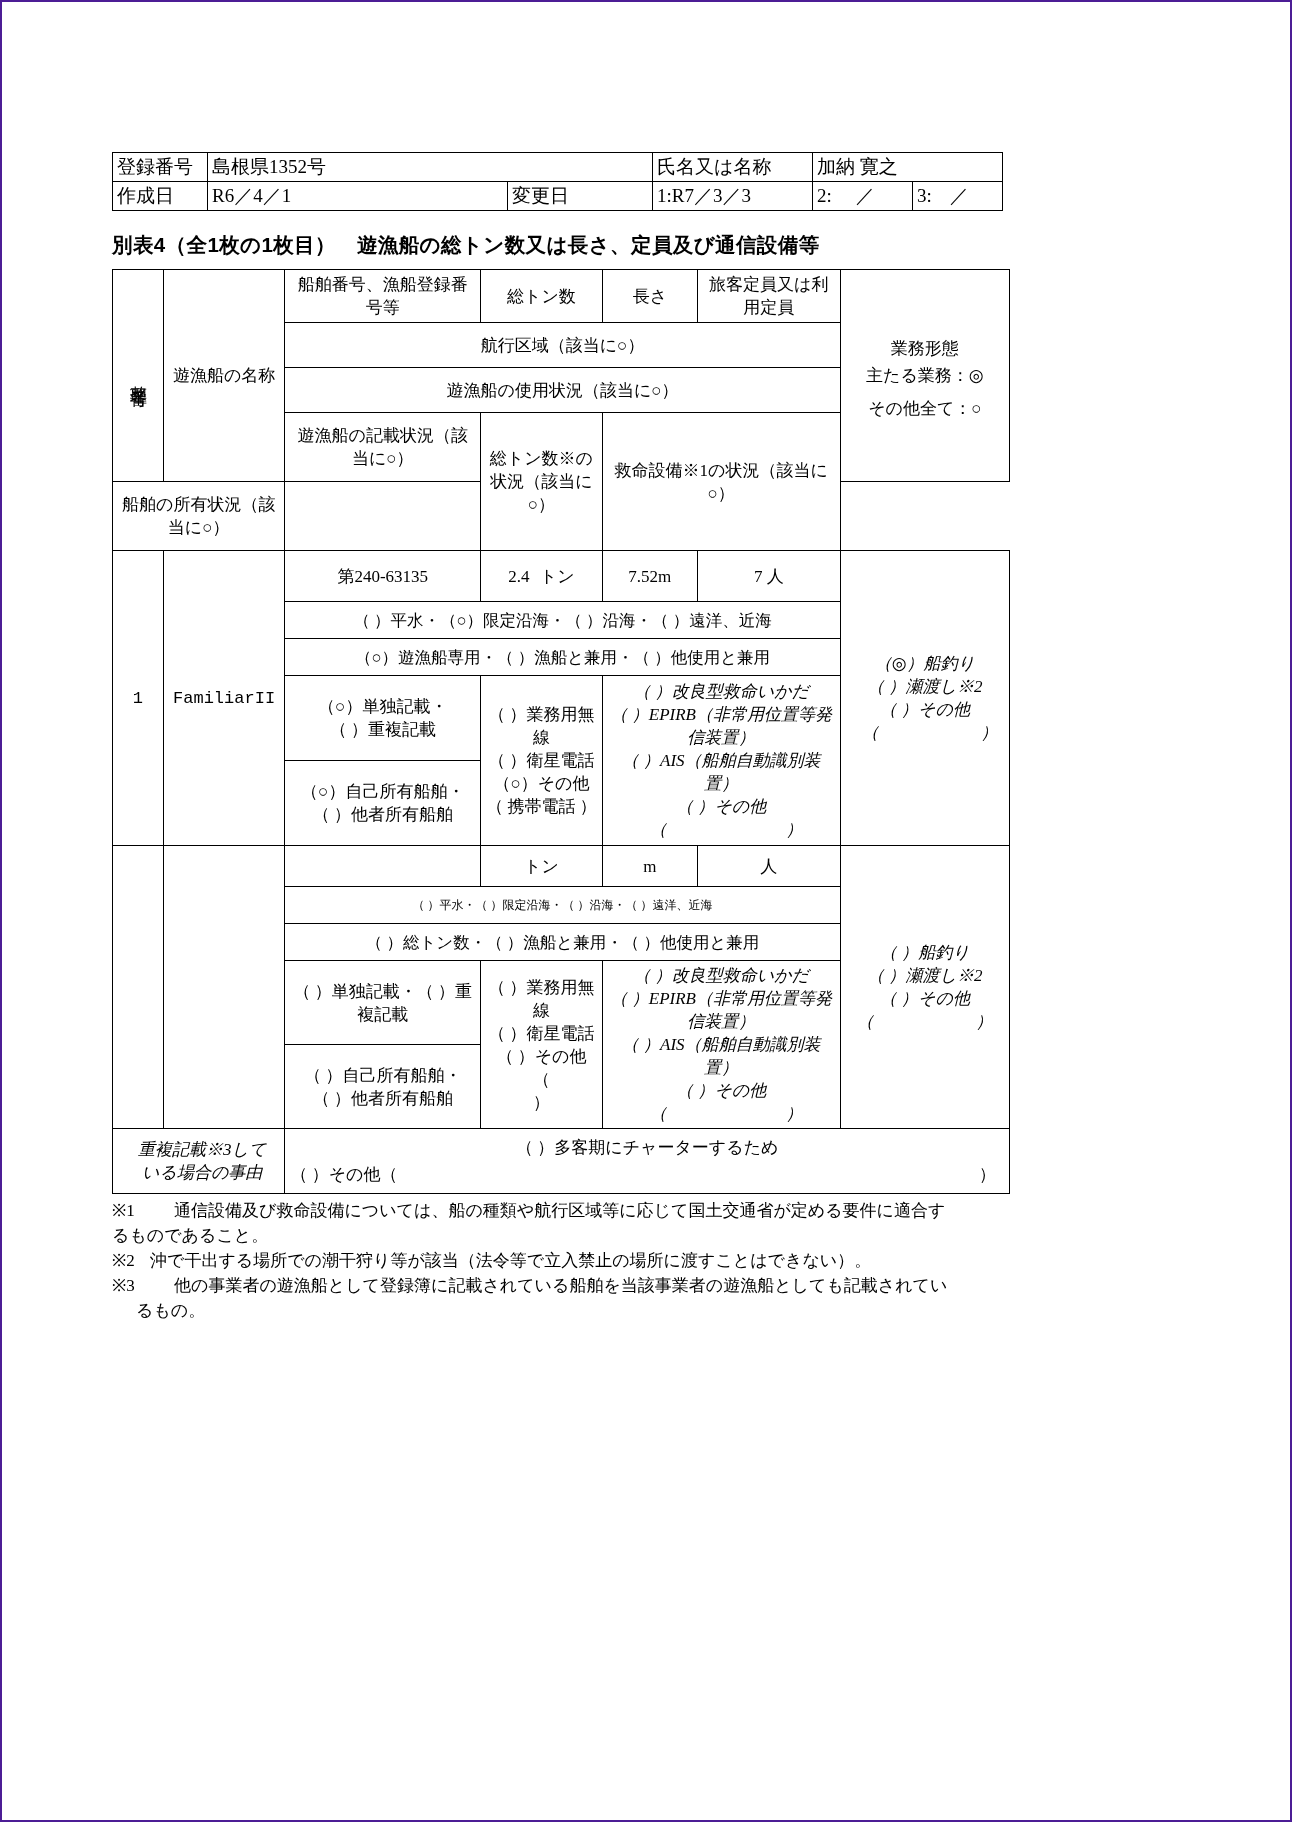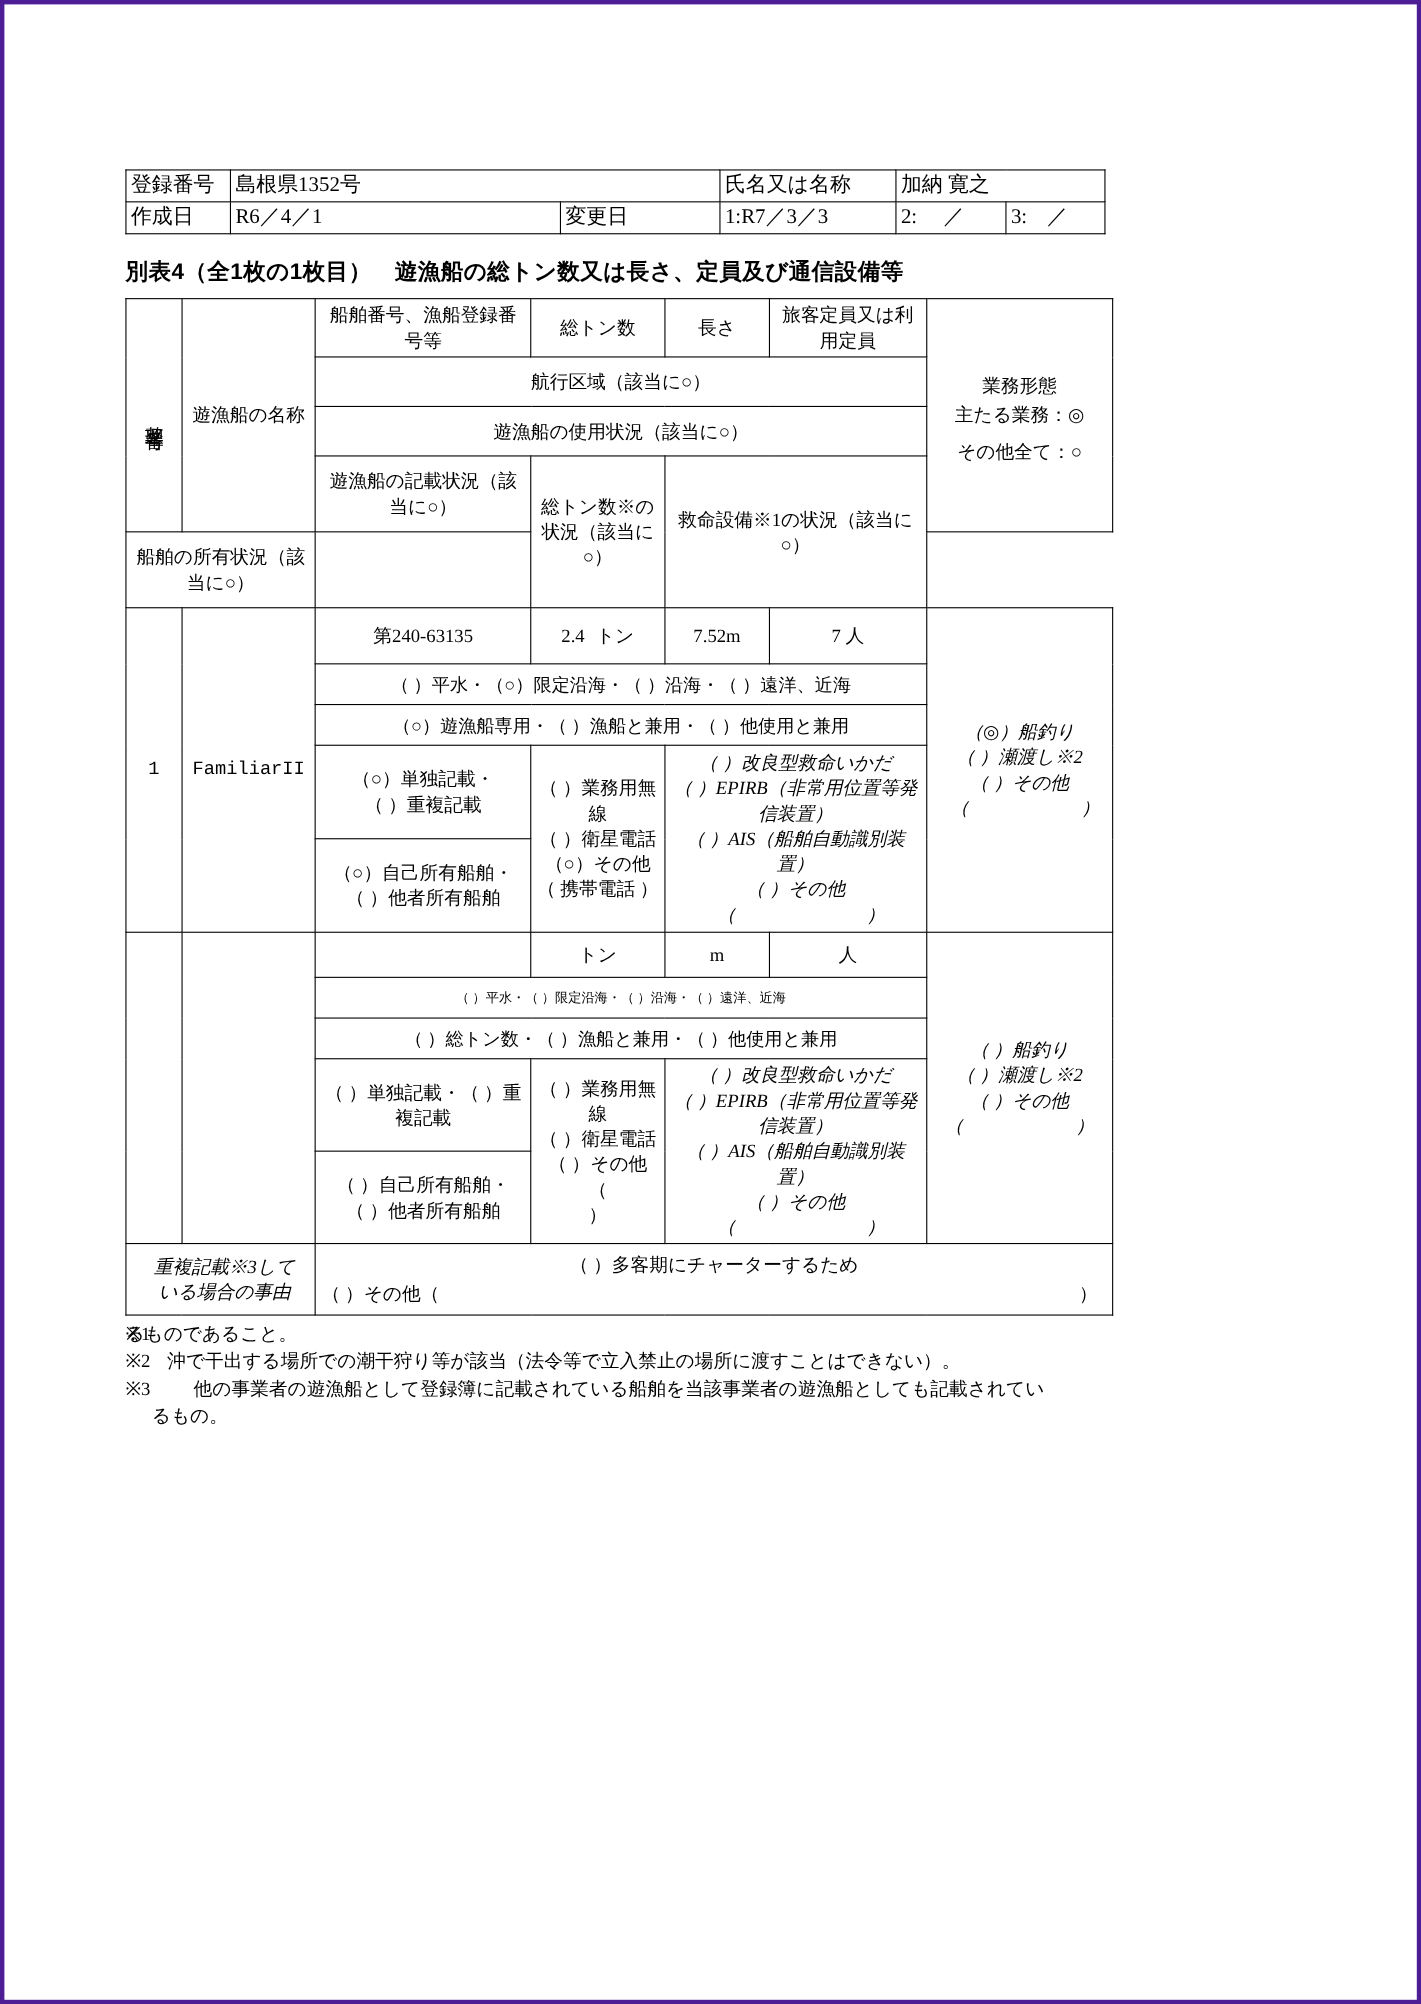--- a/index.html
+++ b/index.html
@@ -14,21 +14,21 @@
     color: #000000;
     position: relative;
     overflow: hidden;
   }
   .page {
     position: absolute;
     left: 0; top: 0;
     width: 1292px;
     height: 1822px;
     box-sizing: border-box;
-    border: 4px solid #4c1d95;
+    border: 2px solid #4c1d95;
     background: #fff;
   }
   .content {
     position: absolute;
     left: 110px;
     top: 150px;
     width: 1010px;
   }
 
   
@@ -313,20 +313,21 @@
           </div>
         </td>
       </tr>
     </tbody>
       </table>
 
     <div class="notes">
       <div class="note">
         <div class="tag">※1</div>
         <div class="body">
+          <span class="ind">通信設備及び救命設備については、船の種類や航行区域等に応じて国土交通省が定める要件に適合す</span>
           <span class="ind" style="margin-left:-62px;display:block">るものであること。</span>
         </div>
       </div>
       <div class="note">
         <div class="tag">※2</div>
         <div class="body">
           <span class="ind" style="margin-left:-24px;display:block">沖で干出する場所での潮干狩り等が該当（法令等で立入禁止の場所に渡すことはできない）。</span>
         </div>
       </div>
       <div class="note">

